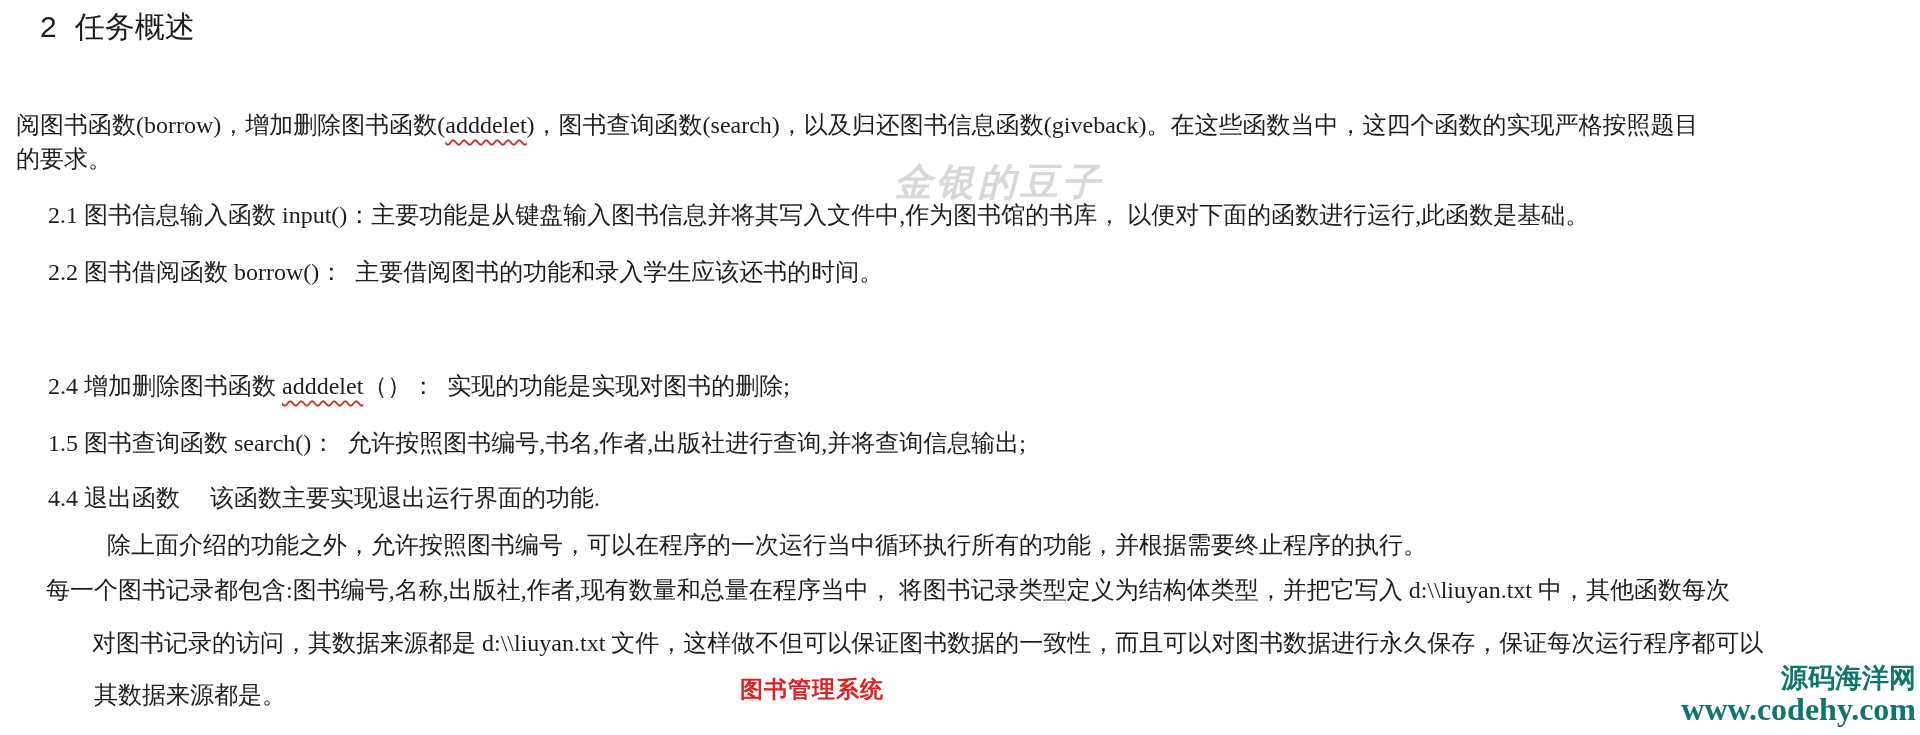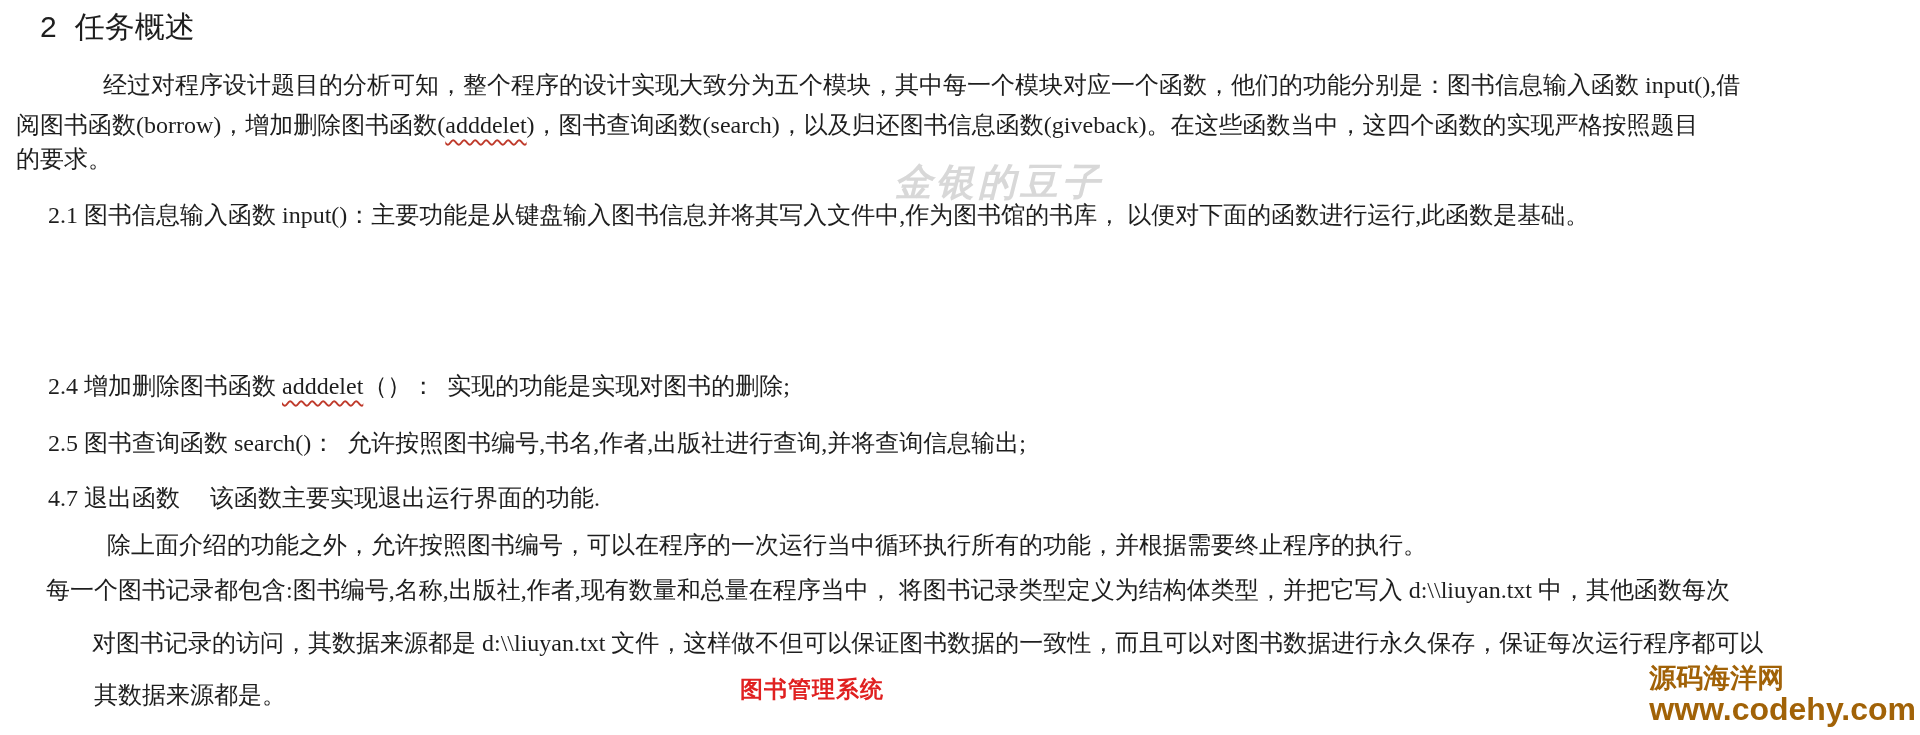--- a/index.html
+++ b/index.html
@@ -21,43 +21,43 @@
   .footer-title{
     font-family:"Liberation Sans","DejaVu Sans",sans-serif;
     font-weight:700;font-size:23px;color:#e02020;letter-spacing:1px;
   }
   .wm-center{
     position:absolute;left:894px;top:157px;z-index:1;
     font-family:Liberation Serif, serif;
     font-size:38px;font-style:italic;font-weight:700;color:#d8d8d8;letter-spacing:4px;
   }
   .wm-site{
-    position:absolute;right:4px;top:664px;z-index:2;text-align:left;line-height:1.06;
-    font-family:Liberation Sans, sans-serif;font-weight:600;color:#a16207;
+    position:absolute;right:4px;top:664px;z-index:2;text-align:right;line-height:1.06;
+    font-family:Liberation Serif, serif;font-weight:600;color:#0f766e;
   }
   .wm-site .site-name{font-size:27px}
   .wm-site .site-url{font-size:32px}
 </style>
 </head>
 <body>
 
 <div class="page">
 
   <div class="wm-center">金银的豆子</div>
 
   <div class="line heading" style="left:40px;top:12px"><span class="hnum">2</span><span>任务概述</span></div>
 
-  <div class="line" style="left:103px;top:70px">经过对程序设计题目的分析可知，整个程序的设计实现大致分为五个模块，其中每一个模块对应一个函数，他们的功能分别是：图书信息输入函数 input(),借</div>
   <div class="line" style="left:16px;top:110px"><span>阅图书函数(borrow)，增加删除图书函数(</span><span class="sq">adddelet</span><span>)，图书查询函数(search)，以及归还图书信息函数(giveback)。在这些函数当中，这四个函数的实现严格按照题目</span></div>
   <div class="line" style="left:16px;top:144px">的要求。</div>
 
   <div class="line" style="left:48px;top:200px">2.1 图书信息输入函数 input()：主要功能是从键盘输入图书信息并将其写入文件中,作为图书馆的书库， 以便对下面的函数进行运行,此函数是基础。</div>
+  <div class="line" style="left:48px;top:257px">2.2 图书借阅函数 borrow()：  主要借阅图书的功能和录入学生应该还书的时间。</div>
   <div class="line" style="left:48px;top:371px"><span>2.4 增加删除图书函数 </span><span class="sq">adddelet</span><span>（）：  实现的功能是实现对图书的删除;</span></div>
-  <div class="line" style="left:48px;top:428px">2.5 图书查询函数 search()：  允许按照图书编号,书名,作者,出版社进行查询,并将查询信息输出;</div>
-  <div class="line" style="left:48px;top:483px">4.7 退出函数     该函数主要实现退出运行界面的功能.</div>
+  <div class="line" style="left:48px;top:428px">1.5 图书查询函数 search()：  允许按照图书编号,书名,作者,出版社进行查询,并将查询信息输出;</div>
+  <div class="line" style="left:48px;top:483px">4.4 退出函数     该函数主要实现退出运行界面的功能.</div>
 
   <div class="line" style="left:107px;top:530px">除上面介绍的功能之外，允许按照图书编号，可以在程序的一次运行当中循环执行所有的功能，并根据需要终止程序的执行。</div>
   <div class="line" style="left:92px;top:628px">对图书记录的访问，其数据来源都是 d:\\liuyan.txt 文件，这样做不但可以保证图书数据的一致性，而且可以对图书数据进行永久保存，保证每次运行程序都可以</div>
   <div class="line" style="left:46px;top:575px">每一个图书记录都包含:图书编号,名称,出版社,作者,现有数量和总量在程序当中， 将图书记录类型定义为结构体类型，并把它写入 d:\\liuyan.txt 中，其他函数每次</div>
   <div class="line" style="left:94px;top:680px">其数据来源都是。</div>
 
   <div class="line footer-title" style="left:740px;top:674px">图书管理系统</div>
 
   <div class="wm-site">
     <div class="site-name">源码海洋网</div>

